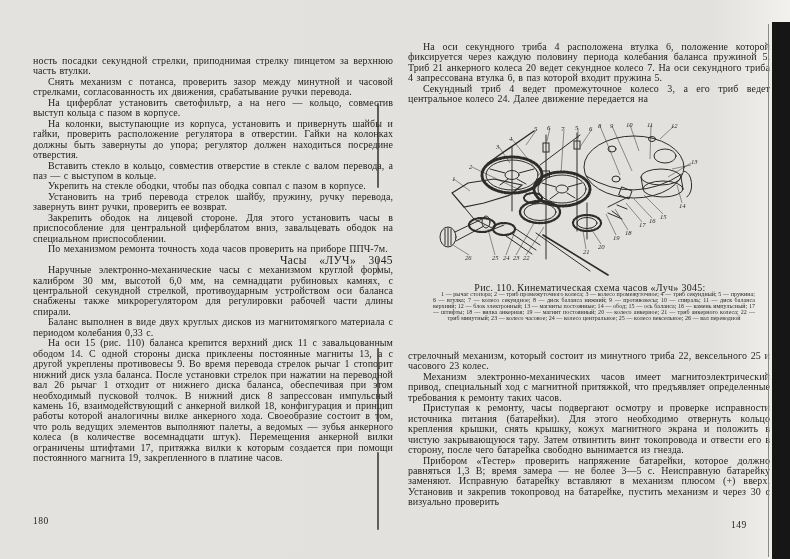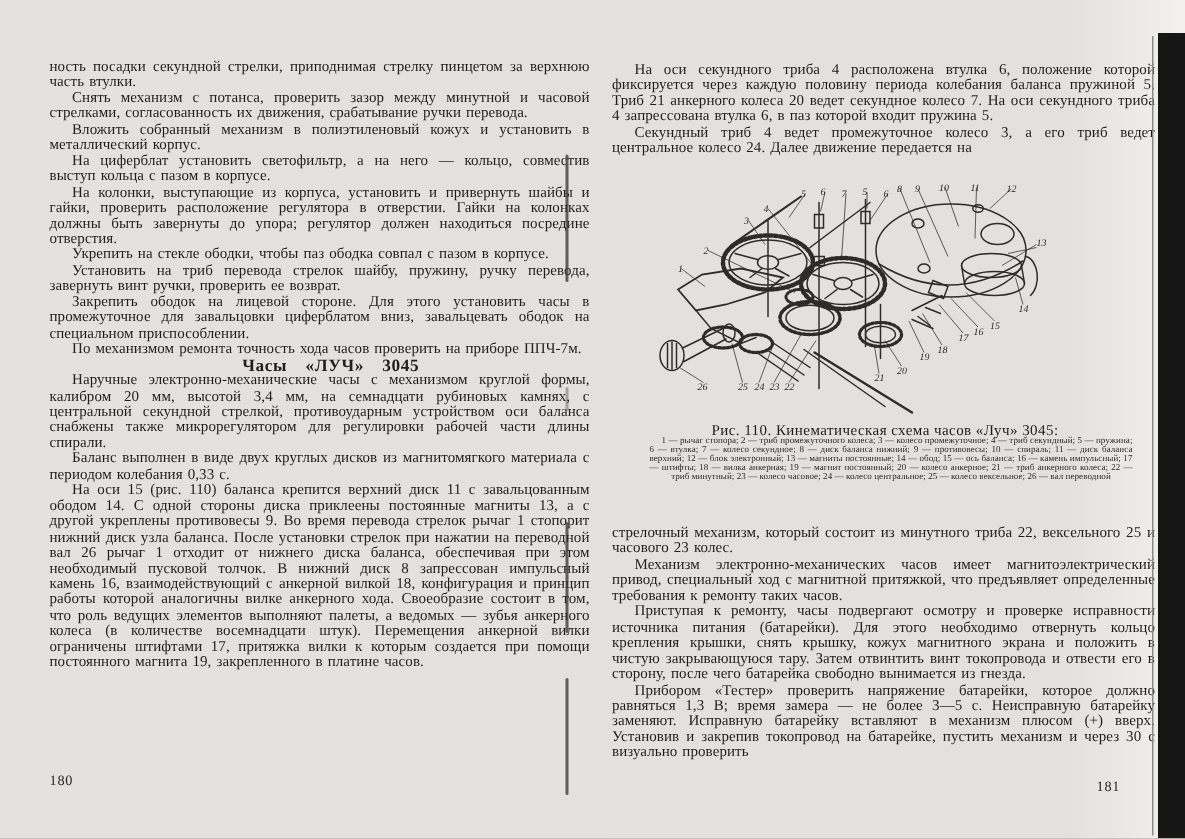--- a/index.html
+++ b/index.html
@@ -5,23 +5,23 @@
   html,body{margin:0;padding:0;background:#b8b7b3;}
   .scan{
     position:relative;width:790px;height:559px;overflow:hidden;
     background:linear-gradient(90deg,#e3e2de 0%,#e2e1dd 90%,#edece8 97%,#f2f1ed 100%);
     font-family:"Liberation Serif",serif;color:#221f1b;
   }
   .col{position:absolute;text-align:justify;font-size:10px;line-height:10.45px;
        letter-spacing:.05px;word-spacing:.8px;}
   .col p{margin:0;text-indent:15px;}
   .col p.cont{text-indent:0;}
-  .heading{font-size:11.5px;font-weight:bold;text-align:center;text-indent:0;
+  .heading{font-size:11.5px;font-weight:normal;text-align:right;text-indent:0;
            margin:8px 0 7px 0;word-spacing:9px;letter-spacing:.4px;}
-  .lc{left:33px;top:40px;width:360px;}
+  .lc{left:33px;top:56px;width:360px;}
   .rc-top{left:408px;top:42px;width:362px;}
   .rc-bottom{left:408px;top:351px;width:362px;}
   .pagenum{position:absolute;font-size:9.5px;letter-spacing:.5px;}
   .pn-left{left:33px;top:516px;}
   .pn-right{left:731px;top:520px;}
   .figure{position:absolute;left:412px;top:119px;width:356px;height:161px;}
   .fig-caption{position:absolute;left:425px;top:282px;width:330px;text-align:center;
                font-size:10px;letter-spacing:.3px;}
   .fig-legend{position:absolute;left:433px;top:292px;width:322px;font-size:6px;
               line-height:5.95px;text-align:justify;text-align-last:center;
@@ -36,29 +36,29 @@
   .fig text{font-family:"Liberation Serif",serif;font-style:italic;font-size:6.6px;}
 </style>
 </head>
 <body>
 
 <div class="scan">
 
   <div class="col lc">
     <p class="cont">ность посадки секундной стрелки, приподнимая стрелку пинцетом за верхнюю часть втулки.</p>
     <p>Снять механизм с потанса, проверить зазор между минутной и часовой стрелками, согласованность их движения, срабатывание ручки перевода.</p>
-    <p>Вложить собранный механизм в полиэтиленовый кожух и установить в металлический корпус.</p>
     <p>На циферблат установить светофильтр, а на него — кольцо, совместив выступ кольца с пазом в корпусе.</p>
     <p>На колонки, выступающие из корпуса, установить и привернуть шайбы и гайки, проверить расположение регулятора в отверстии. Гайки на колонках должны быть завернуты до упора; регулятор должен находиться посредине отверстия.</p>
+    <p>Вставить стекло в кольцо, совместив отверстие в стекле с валом перевода, а паз — с выступом в кольце.</p>
     <p>Укрепить на стекле ободки, чтобы паз ободка совпал с пазом в корпусе.</p>
     <p>Установить на триб перевода стрелок шайбу, пружину, ручку перевода, завернуть винт ручки, проверить ее возврат.</p>
-    <p>Закрепить ободок на лицевой стороне. Для этого установить часы в промежуточное для завальцовки циферблатом вниз, завальцевать ободок на специальном приспособлении.</p>
+    <p>Закрепить ободок на лицевой стороне. Для этого установить часы в приспособление для центральной циферблатом вниз, завальцевать ободок на специальном приспособлении.</p>
     <p>По механизмом ремонта точность хода часов проверить на приборе ППЧ-7м.</p>
     <p class="heading">Часы «ЛУЧ» 3045</p>
-    <p>Наручные электронно-механические часы с механизмом круглой формы, калибром 20 мм, высотой 3,4 мм, на семнадцати рубиновых камнях, с центральной секундной стрелкой, противоударным устройством оси баланса снабжены также микрорегулятором для регулировки рабочей части длины спирали.</p>
+    <p>Наручные электронно-механические часы с механизмом круглой формы, калибром 30 мм, высотой 6,0 мм, на семнадцати рубиновых камнях, с центральной секундной стрелкой, противоударным устройством оси баланса снабжены также микрорегулятором для регулировки рабочей части длины спирали.</p>
     <p>Баланс выполнен в виде двух круглых дисков из магнитомягкого материала с периодом колебания 0,33 с.</p>
     <p>На оси 15 (рис. 110) баланса крепится верхний диск 11 с завальцованным ободом 14. С одной стороны диска приклеены постоянные магниты 13, а с другой укреплены противовесы 9. Во время перевода стрелок рычаг 1 стопорит нижний диск узла баланса. После установки стрелок при нажатии на переводной вал 26 рычаг 1 отходит от нижнего диска баланса, обеспечивая при этом необходимый пусковой толчок. В нижний диск 8 запрессован импульсный камень 16, взаимодействующий с анкерной вилкой 18, конфигурация и принцип работы которой аналогичны вилке анкерного хода. Своеобразие состоит в том, что роль ведущих элементов выполняют палеты, а ведомых — зубья анкерного колеса (в количестве восемнадцати штук). Перемещения анкерной вилки ограничены штифтами 17, притяжка вилки к которым создается при помощи постоянного магнита 19, закрепленного в платине часов.</p>
   </div>
   <div class="pagenum pn-left">180</div>
 
   <div class="col rc-top">
     <p>На оси секундного триба 4 расположена втулка 6, положение которой фиксируется через каждую половину периода колебания баланса пружиной 5. Триб 21 анкерного колеса 20 ведет секундное колесо 7. На оси секундного триба 4 запрессована втулка 6, в паз которой входит пружина 5.</p>
     <p>Секундный триб 4 ведет промежуточное колесо 3, а его триб ведет центральное колесо 24. Далее движение передается на</p>
   </div>
 
@@ -191,21 +191,21 @@
 
   <div class="fig-caption">Рис. 110. Кинематическая схема часов «Луч» 3045:</div>
   <div class="fig-legend">1 — рычаг стопора; 2 — триб промежуточного колеса; 3 — колесо промежуточное; 4 — триб секундный; 5 — пружина; 6 — втулка; 7 — колесо секундное; 8 — диск баланса нижний; 9 — противовесы; 10 — спираль; 11 — диск баланса верхний; 12 — блок электронный; 13 — магниты постоянные; 14 — обод; 15 — ось баланса; 16 — камень импульсный; 17 — штифты; 18 — вилка анкерная; 19 — магнит постоянный; 20 — колесо анкерное; 21 — триб анкерного колеса; 22 — триб минутный; 23 — колесо часовое; 24 — колесо центральное; 25 — колесо вексельное; 26 — вал переводной</div>
 
   <div class="col rc-bottom">
     <p class="cont">стрелочный механизм, который состоит из минутного триба 22, вексельного 25 и часового 23 колес.</p>
     <p>Механизм электронно-механических часов имеет магнитоэлектрический привод, специальный ход с магнитной притяжкой, что предъявляет определенные требования к ремонту таких часов.</p>
     <p>Приступая к ремонту, часы подвергают осмотру и проверке исправности источника питания (батарейки). Для этого необходимо отвернуть кольцо крепления крышки, снять крышку, кожух магнитного экрана и положить в чистую закрывающуюся тару. Затем отвинтить винт токопровода и отвести его в сторону, после чего батарейка свободно вынимается из гнезда.</p>
     <p>Прибором «Тестер» проверить напряжение батарейки, которое должно равняться 1,3 В; время замера — не более 3—5 с. Неисправную батарейку заменяют. Исправную батарейку вставляют в механизм плюсом (+) вверх. Установив и закрепив токопровод на батарейке, пустить механизм и через 30 с визуально проверить</p>
   </div>
-  <div class="pagenum pn-right">181</div>
+  <div class="pagenum pn-right">149</div>
 
   <div class="gutter g1"></div>
   <div class="gutter g2"></div>
   <div class="gutter g3"></div>
   <div class="gutter g4"></div>
   <div class="band-line"></div>
   <div class="band"></div>
 </div>
 
 </body></html>

